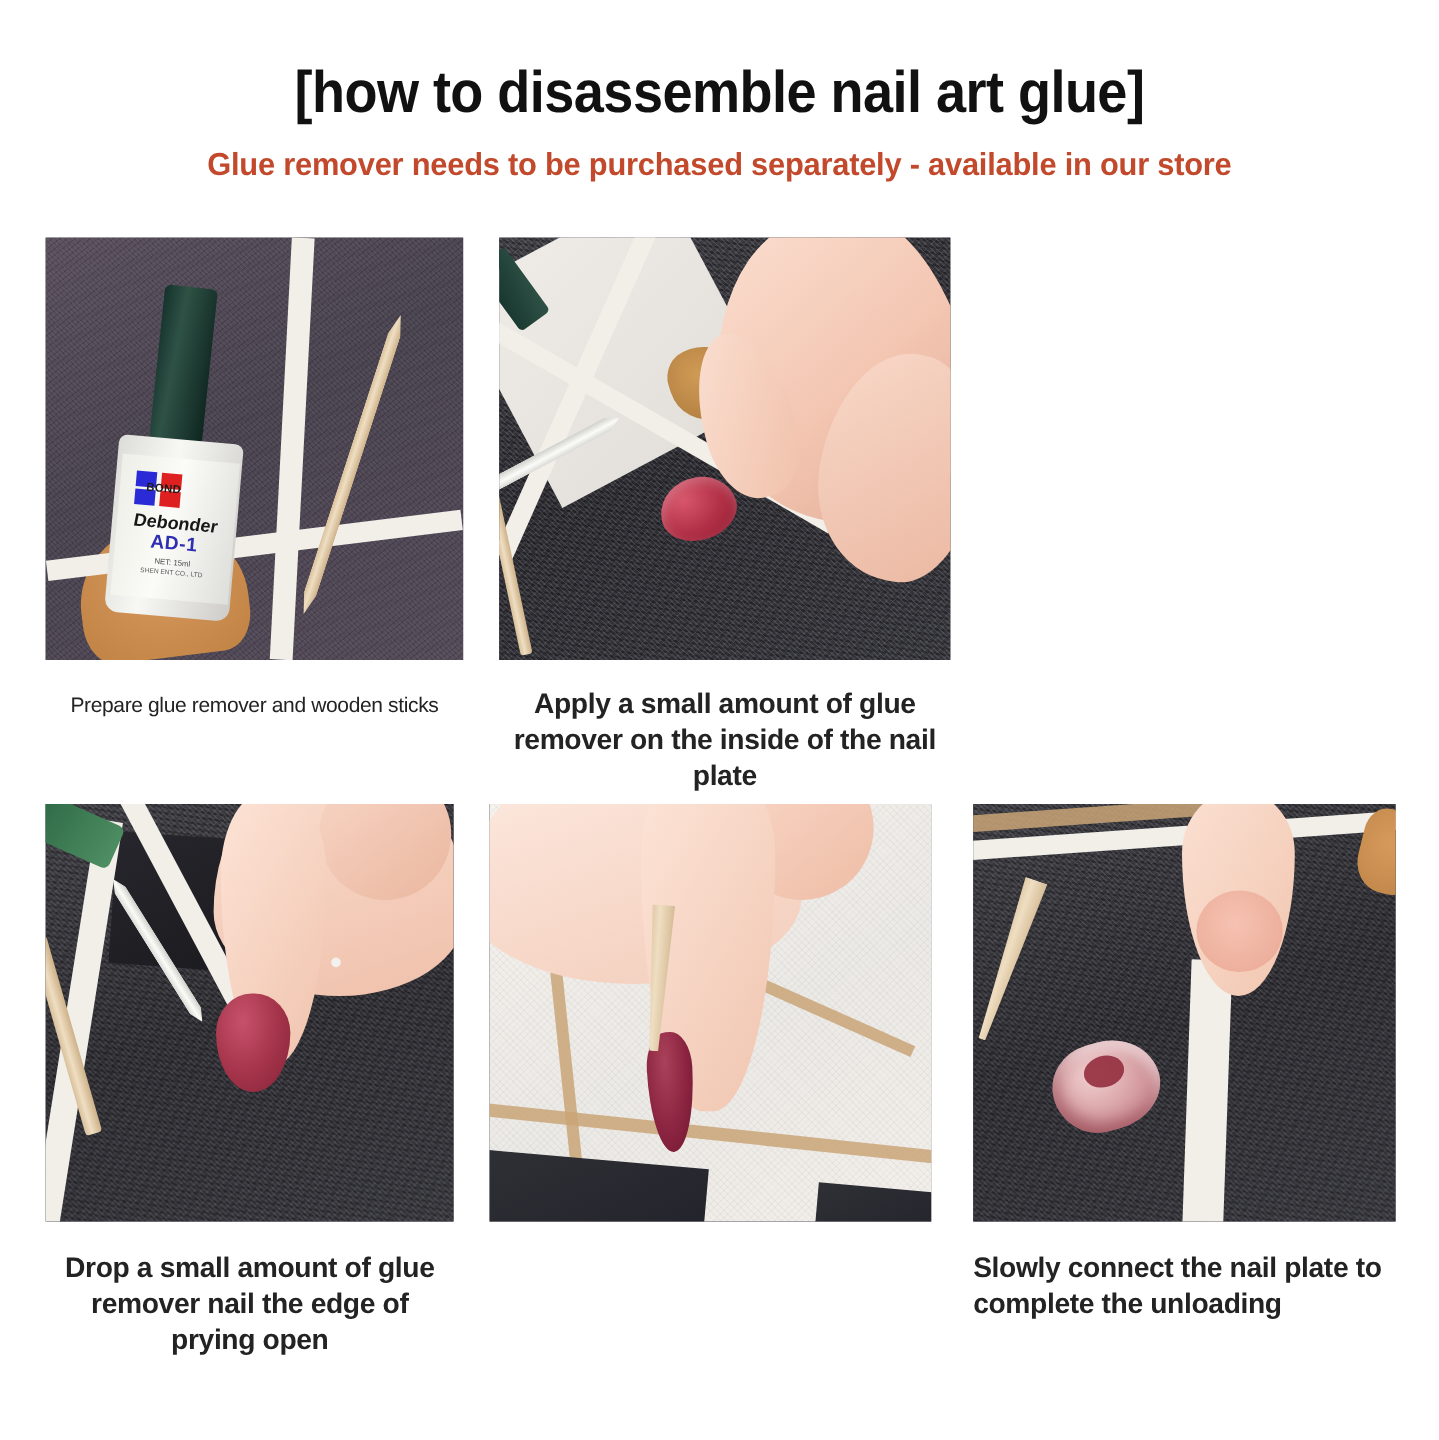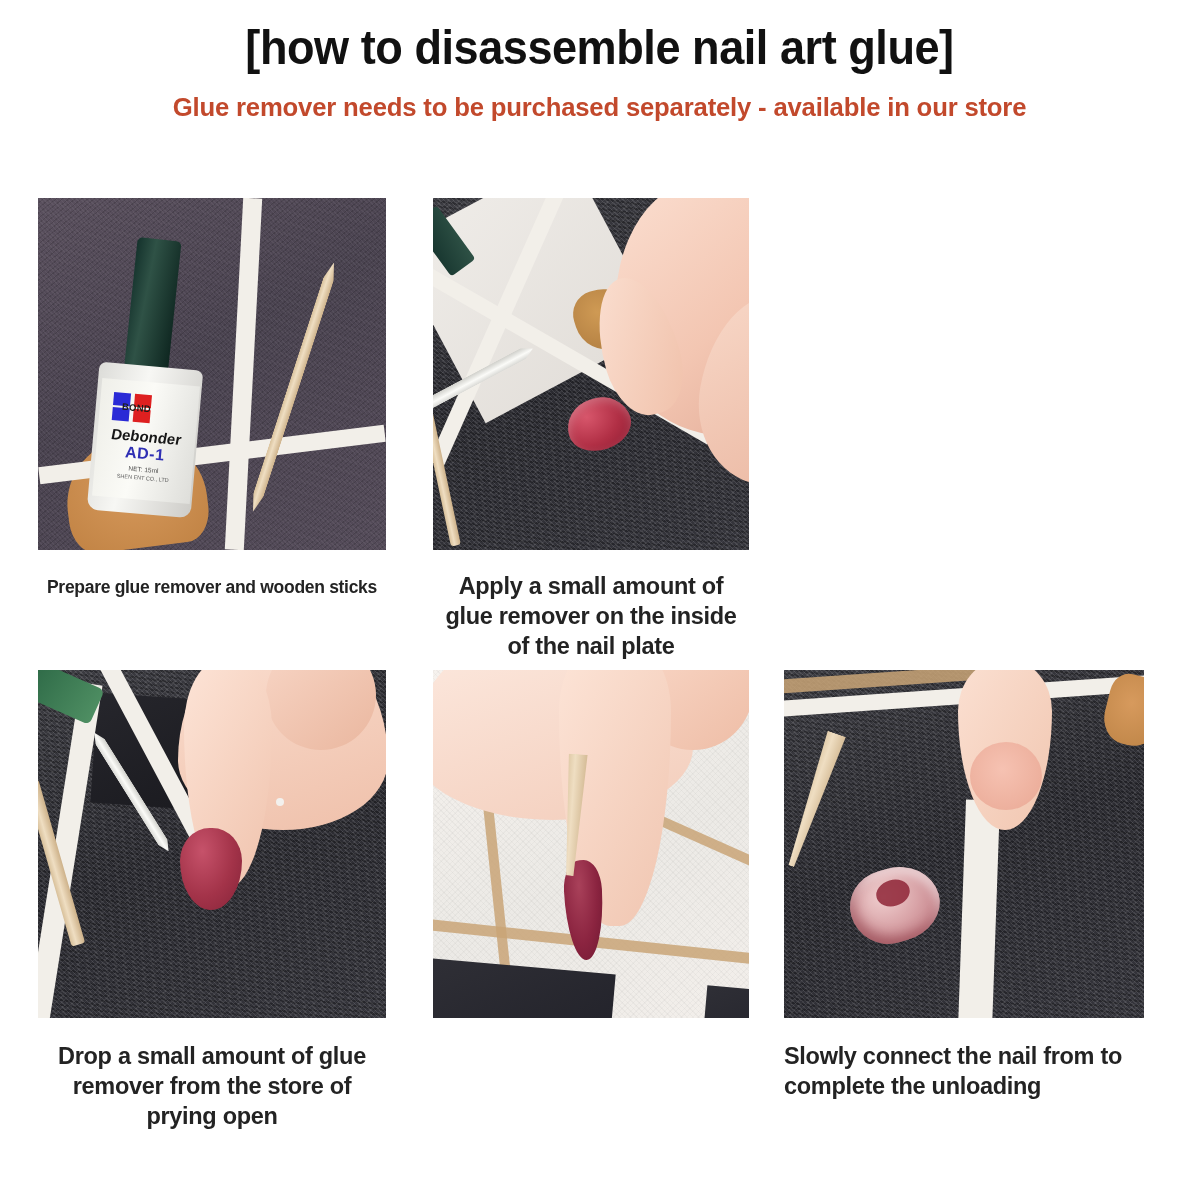--- a/index.html
+++ b/index.html
@@ -5,21 +5,21 @@
   * { margin:0; padding:0; box-sizing:border-box; }
   html,body {
     width:1199px; height:1200px;
     background:#ffffff;
     font-family:"Liberation Sans", sans-serif;
     overflow:hidden;
   }
   .page { position:relative; width:1199px; height:1200px; background:#fff; }
 
   
-  .header { padding-top:22px; text-align:center; }
+  .header { padding-top:52px; text-align:center; }
   .title {
     font-size:49px;
     font-weight:bold;
     color:#111111;
     letter-spacing:-0.5px;
     line-height:1.05;
     transform:scaleX(0.92);
   }
   .subtitle {
     margin-top:19px;
@@ -33,40 +33,40 @@
   
   .grid {
     position:absolute;
     left:38px; top:198px;
     width:1125px;
   }
   .row { display:flex; }
   .row1 { height:352px; }
   .cell { position:relative; }
   .c1 { width:348px; }
-  .c2 { width:316px; margin-left:47px; }
+  .c2 { width:376px; margin-left:30px; }
   .c3 { width:360px; margin-left:35px; }
 
   .photo {
     width:100%; height:352px;
     overflow:hidden; position:relative;
     background:#3a3540;
   }
   .photo.sq2 { height:348px; }
 
   
   .caption {
     font-size:23.5px;
     font-weight:bold;
     color:#232323;
     line-height:1.27;
     text-align:center;
     letter-spacing:-0.3px;
   }
-  .caption.small { font-size:17.5px; font-weight:bold; }
+  .caption.small { font-size:17.5px; font-weight:normal; }
   .caption.left { text-align:left; }
   .cap-wrap1 { margin-top:26px; }
   .cap-wrap2 { margin-top:22px; }
   .cap-wrap3 { margin-top:14px; }
 
   .row2 { margin-top:120px; }
   .cap-b { margin-top:24px; }
 
   
   .lay { position:absolute; }
@@ -449,21 +449,21 @@
           <div class="lay cap4"></div>
           <div class="lay hand"></div>
           <div class="lay fing2"></div>
           <div class="lay fing"></div>
           <div class="lay nail"></div>
           <div class="lay stick-wood stickd"></div>
           <div class="lay brush-white brush"></div>
           <div class="lay dot"></div>
         </div>
         <div class="cap-b">
-          <div class="caption">Drop a small amount of glue remover from the store of prying open</div>
+          <div class="caption">Drop a small amount of glue remover nail the edge of prying open</div>
         </div>
       </div>
 
       <div class="cell c2">
         <div class="photo sq2 p5">
           <div class="cloth-white"></div>
           <div class="lay stripe-tan t-a"></div>
           <div class="lay stripe-tan t-b"></div>
           <div class="lay stripe-tan t-c"></div>
           <div class="lay blk-bl"></div>
@@ -483,18 +483,18 @@
           <div class="lay stripe s-h"></div>
           <div class="lay tan-c"></div>
           <div class="lay stripe s-v"></div>
           <div class="lay fing"></div>
           <div class="lay fingtip"></div>
           <div class="lay stick-wood stick"></div>
           <div class="lay tip"></div>
           <div class="lay tip-dark"></div>
         </div>
         <div class="cap-b">
-          <div class="caption left">Slowly connect the nail from to complete the unloading</div>
+          <div class="caption left">Slowly connect the nail plate to complete the unloading</div>
         </div>
       </div>
     </div>
   </div>
 </div>
 
 </body></html>

